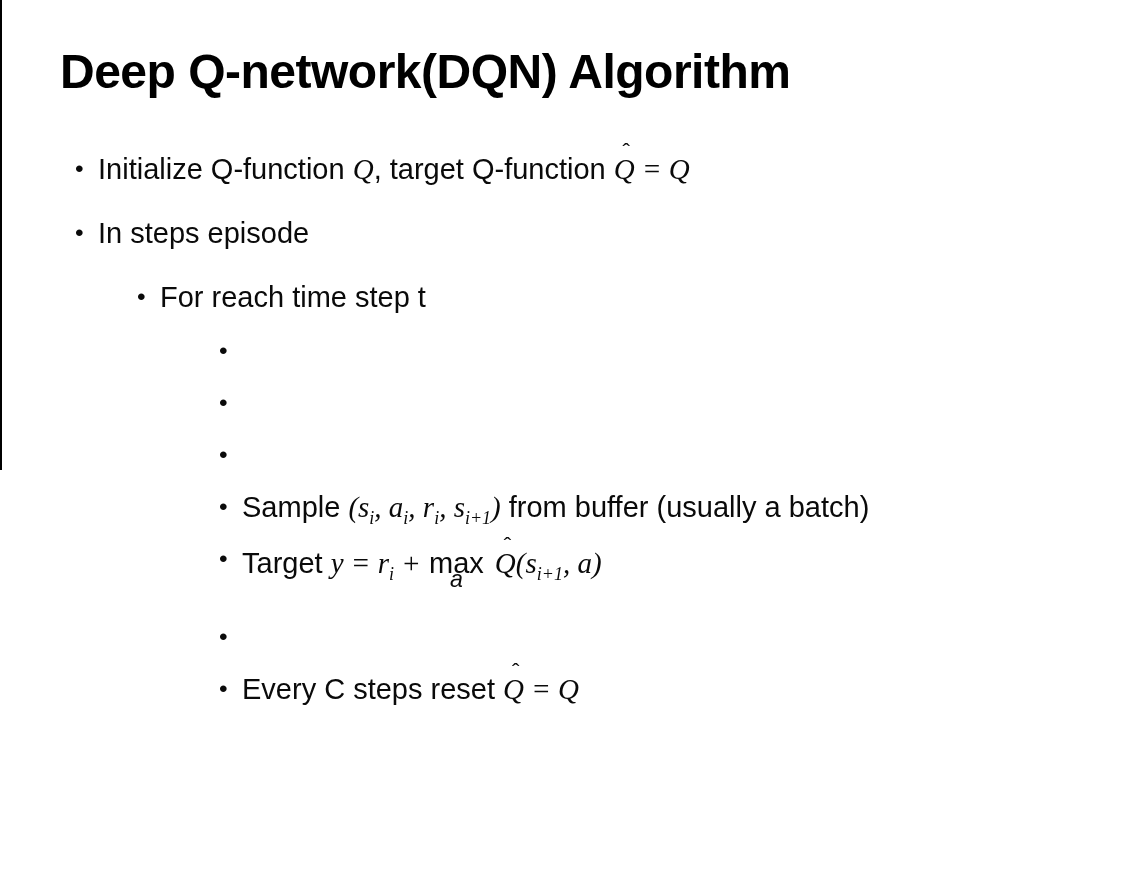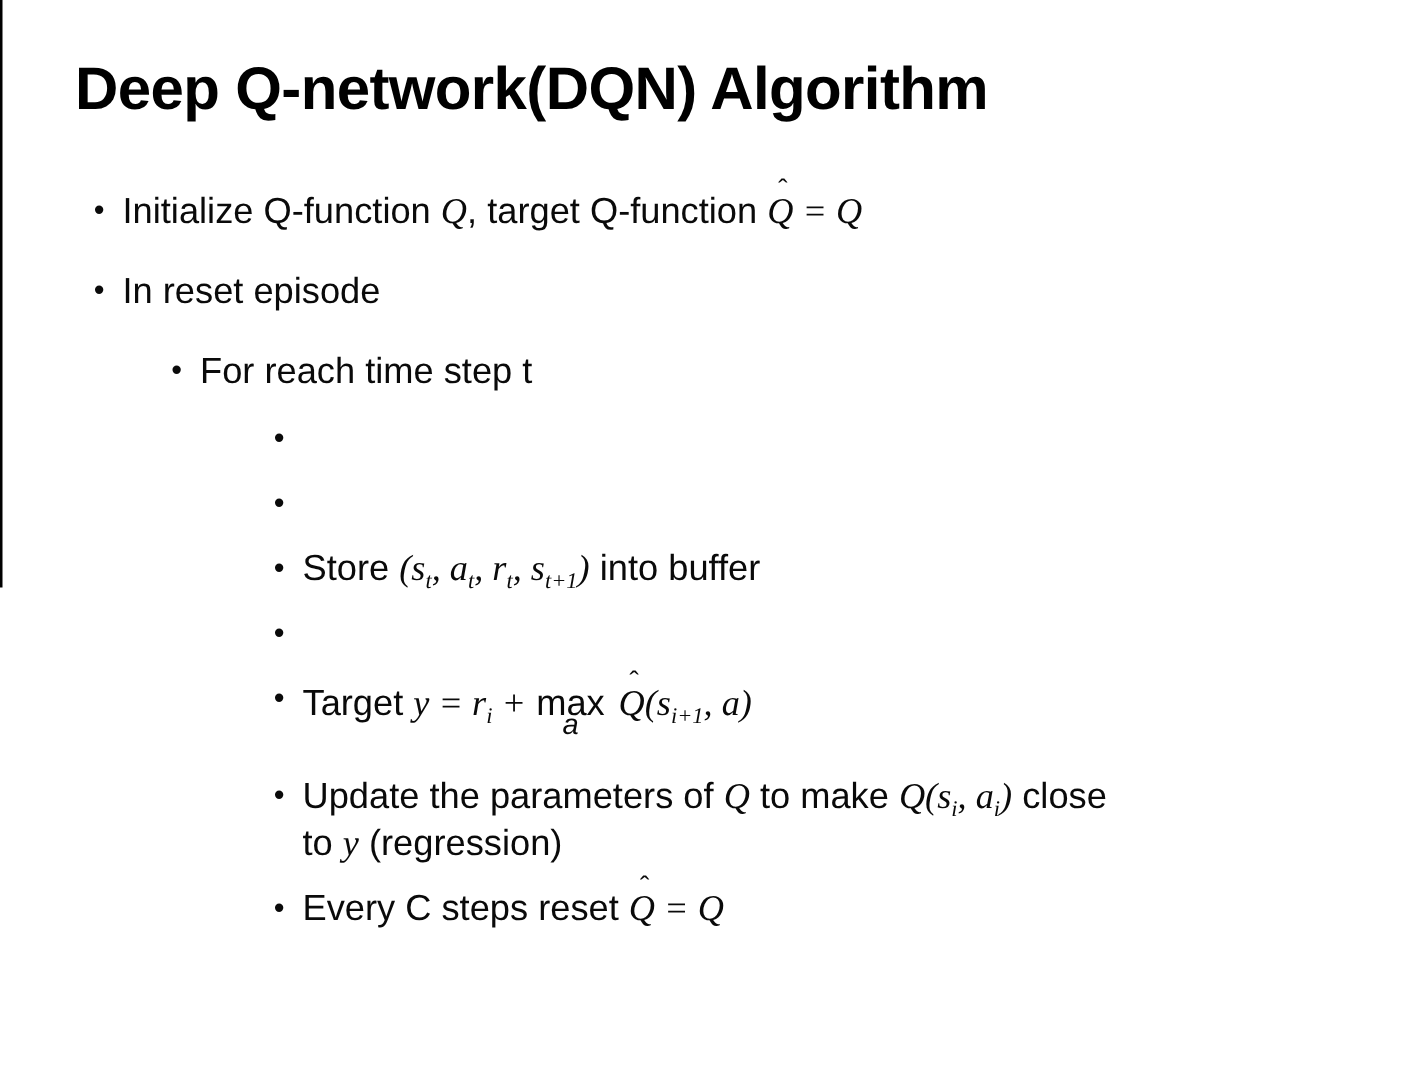--- a/index.html
+++ b/index.html
@@ -88,45 +88,44 @@
 <div class="slide">
   <div class="edge-left"></div>
   <h1 class="title">Deep Q-network(DQN) Algorithm</h1>
   <div class="body">
       <div class="li lvl1">
         <span class="marker">•</span>
         <span class="content">Initialize Q-function <span class="math">Q</span>, target Q-function <span class="hatwrap"><span class="hatmark">ˆ</span>Q</span><span class="math"> = Q</span></span>
       </div>
       <div class="li lvl1">
         <span class="marker">•</span>
-        <span class="content">In reset episode</span>
+        <span class="content">In steps episode</span>
       </div>
       <div class="li lvl2">
         <span class="marker">•</span>
         <span class="content">For reach time step t</span>
       </div>
       <div class="li lvl3">
         <span class="marker">•</span>
       </div>
       <div class="li lvl3">
         <span class="marker">•</span>
       </div>
       <div class="li lvl3">
         <span class="marker">•</span>
-        <span class="content">Store <span class="math">(s</span><sub class="msub">t</sub><span class="math">, a</span><sub class="msub">t</sub><span class="math">, r</span><sub class="msub">t</sub><span class="math">, s</span><sub class="msub">t+1</sub><span class="math">)</span> into buffer</span>
       </div>
       <div class="li lvl3">
         <span class="marker">•</span>
+        <span class="content">Sample <span class="math">(s</span><sub class="msub">i</sub><span class="math">, a</span><sub class="msub">i</sub><span class="math">, r</span><sub class="msub">i</sub><span class="math">, s</span><sub class="msub">i+1</sub><span class="math">)</span> from buffer (usually a batch)</span>
       </div>
       <div class="li lvl3 extra-below">
         <span class="marker">•</span>
         <span class="content">Target <span class="math">y</span><span class="math"> = </span><span class="math">r</span><sub class="msub">i</sub><span class="math"> + </span><span class="maxstack"><span class="maxtop">max</span><span class="maxunder">a</span></span> <span class="hatwrap"><span class="hatmark">ˆ</span>Q</span><span class="math">(s</span><sub class="msub">i+1</sub><span class="math">, a)</span></span>
       </div>
       <div class="li lvl3">
         <span class="marker">•</span>
-        <span class="content">Update the parameters of <span class="math">Q</span> to make <span class="math">Q(s</span><sub class="msub">i</sub><span class="math">, a</span><sub class="msub">i</sub><span class="math">)</span> close<br>to <span class="math">y</span> (regression)</span>
       </div>
       <div class="li lvl3">
         <span class="marker">•</span>
         <span class="content">Every C steps reset <span class="hatwrap"><span class="hatmark">ˆ</span>Q</span><span class="math"> = Q</span></span>
       </div>
     </div>
 </div>
 
 </body></html>

